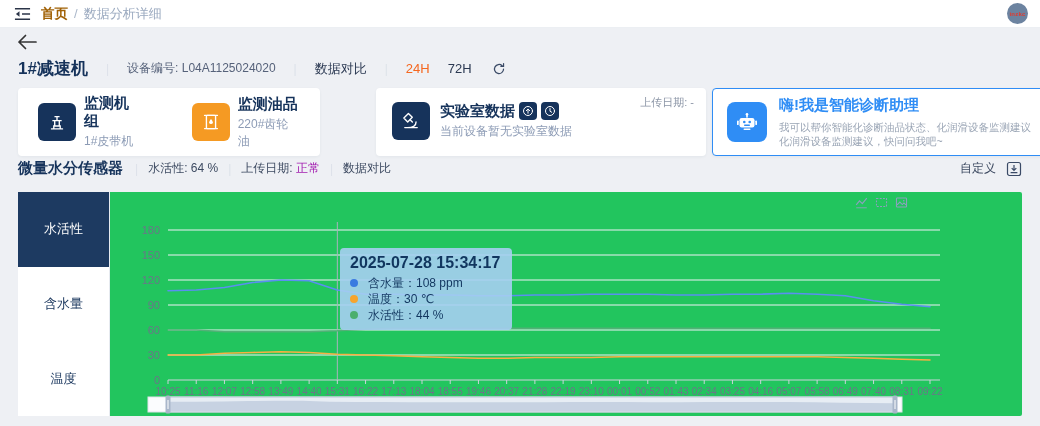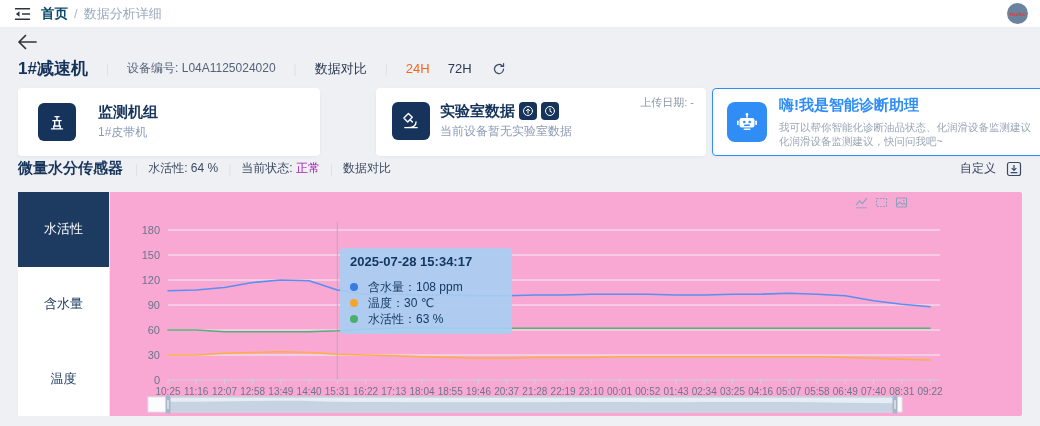--- a/index.html
+++ b/index.html
@@ -5,41 +5,41 @@
   * { margin:0; padding:0; box-sizing:border-box; }
   html,body { width:1040px; height:426px; }
   body {
     position:relative; overflow:hidden;
     background:#eef0f4;
     font-family:"Liberation Sans","DejaVu Sans",sans-serif;
     color:#2b3952;
   }
   
   .topbar{position:absolute;left:0;top:0;width:1040px;height:28px;background:#fff;border-bottom:1px solid #eceff3;display:flex;align-items:center;padding:0 14px;}
-  .topbar .crumb-home{font-weight:bold;font-size:13.5px;color:#0c4a6e;margin-left:10px;}
+  .topbar .crumb-home{font-weight:bold;font-size:13.5px;color:#a16207;margin-left:10px;}
   .topbar .crumb-sep{color:#aab7c9;font-size:13px;margin:0 6px;}
   .topbar .crumb-cur{color:#9aa9bf;font-size:13px;}
   .avatar{position:absolute;right:12px;top:3px;width:21px;height:21px;border-radius:50%;background:#6c83a0;display:flex;align-items:center;justify-content:center;overflow:hidden;}
   .avatar span{color:#e03a2f;font-size:6px;font-weight:bold;letter-spacing:.2px;}
   
   .back-btn{position:absolute;left:16px;top:32px;width:24px;height:22px;cursor:pointer;}
   .title-row{position:absolute;left:18px;top:57px;display:flex;align-items:center;gap:18px;}
   .device-title{font-size:17px;font-weight:bold;color:#16335b;}
   .vsep{color:#dde2e9;font-size:12px;}
   .device-code{font-size:12px;color:#56627a;}
   .cmp-label{font-size:13px;color:#2b3952;}
   .range-24{font-size:13px;color:#f5671f;}
   .range-72{font-size:13px;color:#2b3952;}
   .refresh-icon{width:14px;height:14px;margin-left:2px;cursor:pointer;}
   
   .card{position:absolute;top:88px;height:68px;background:#fff;border-radius:4px;box-shadow:0 1px 3px rgba(40,60,90,.06);}
   .card-unit-oil{left:18px;width:302px;display:flex;align-items:center;padding:0 20px;gap:48px;}
   .card-lab{left:376px;width:330px;padding:14px 16px 0 16px;}
   .card-ai{left:712px;width:360px;border:1px solid #2f8df5;display:flex;align-items:center;padding:0 14px;gap:12px;background:#fff;}
-  .metric{display:flex;align-items:center;gap:22px;justify-content:space-between;}
+  .metric{display:flex;align-items:center;gap:8px;justify-content:space-between;}
   .sq-icon{width:38px;height:38px;border-radius:6px;display:flex;align-items:center;justify-content:center;flex:0 0 auto;}
   .sq-navy{background:#16335b;}
   .sq-orange{background:#f59a23;}
   .sq-blue{background:#2f8df5;width:40px;height:40px;border-radius:8px;}
   .metric-title{font-size:15px;font-weight:bold;color:#16335b;line-height:18px;}
   .metric-sub{font-size:12px;color:#8c9bb5;margin-top:3px;}
   .lab-date{position:absolute;top:7px;right:12px;font-size:11px;color:#8b95a6;}
   .lab-main{display:flex;align-items:center;gap:10px;}
   .lab-texts .t-row{display:flex;align-items:center;gap:4px;}
   .mini-icon{width:18px;height:18px;border-radius:4px;background:#16335b;display:flex;align-items:center;justify-content:center;cursor:pointer;}
@@ -47,29 +47,29 @@
   .ai-desc{font-size:10.5px;color:#9aa5b5;line-height:14px;margin-top:5px;}
   
   .section-row{position:absolute;left:18px;top:159px;width:1004px;display:flex;align-items:center;}
   .section-title{font-size:15px;font-weight:bold;color:#16335b;margin-right:12px;}
   .sec-item{font-size:12px;color:#3d4a61;margin:0 10px;}
   .status-ok{color:#a21caf;}
   .sec-right{margin-left:auto;display:flex;align-items:center;gap:10px;}
   .custom-label{font-size:12px;color:#3d4a61;cursor:pointer;}
   .dl-icon{width:16px;height:16px;cursor:pointer;}
   
-  .panel{position:absolute;left:18px;top:192px;width:1004px;height:224px;background:#f9a8d4;border-radius:2px;}
+  .panel{position:absolute;left:18px;top:192px;width:1004px;height:224px;background:#22c55e;border-radius:2px;}
   .tabs{position:absolute;left:0;top:0;width:92px;height:224px;border-right:1px solid #e6eaf0;display:flex;flex-direction:column;}
   .tab{flex:1;display:flex;align-items:center;justify-content:center;font-size:13px;color:#16335b;cursor:pointer;background:#fff;}
   .tab.active{background:#1d3a61;color:#fff;}
   .chart-svg{position:absolute;left:92px;top:0;width:912px;height:224px;}
   .toolbox{position:absolute;left:837px;top:4px;display:flex;gap:7px;}
   .toolbox svg{width:13px;height:13px;cursor:pointer;}
   .tooltip{position:absolute;left:322px;top:56px;width:172px;background:rgba(166,206,242,.9);border-radius:4px;padding:6px 10px 7px 10px;color:#11365f;}
-  .tt-time{font-size:13px;font-weight:bold;margin-bottom:10px;}
+  .tt-time{font-size:16px;font-weight:bold;margin-bottom:3px;}
   .tt-row{display:flex;align-items:center;gap:10px;font-size:12px;line-height:16px;}
   .tt-dot{width:8px;height:8px;border-radius:50%;flex:0 0 auto;}
 </style>
 </head>
 <body>
 
 <div class="topbar">
   <span style="display:flex;">
     <svg width="17" height="14" viewBox="0 0 18 14" fill="none">
       <path d="M1 1.5h16M8.5 7h8.5M1 12.5h16" stroke="#2b3448" stroke-width="1.7"></path>
@@ -107,20 +107,33 @@
 <div class="card card-unit-oil">
   <div class="metric">
     <div class="sq-icon sq-navy">
       <svg width="22" height="22" viewBox="0 0 24 24" fill="none" stroke="#fff" stroke-width="1.5" stroke-linecap="round">
         <path d="M6 19.5h12M8.5 19.5v-3.2h7v3.2M9.5 16.3v-5.8h5v5.8M7.5 10.5h9M12 10.5V6.2M9.8 6.2h4.4"></path>
       </svg>
     </div>
     <div>
       <div class="metric-title">监测机组</div>
       <div class="metric-sub">1#皮带机</div>
+    </div>
+  </div>
+  <div class="metric">
+    <div class="sq-icon sq-orange">
+      <svg width="22" height="22" viewBox="0 0 24 24" fill="none" stroke="#fff" stroke-width="1.5" stroke-linecap="round">
+        <rect x="7" y="4.8" width="10" height="14.4" rx="1"></rect>
+        <path d="M5 4.8h14M5 19.2h14"></path>
+        <path d="M12 8.6c1.3 1.7 2 2.7 2 3.6a2 2 0 1 1-4 0c0-.9.7-1.9 2-3.6z" fill="#fff" stroke="none"></path>
+      </svg>
+    </div>
+    <div>
+      <div class="metric-title">监测油品</div>
+      <div class="metric-sub">220#齿轮油</div>
     </div>
   </div>
 </div>
 
 <div class="card card-lab">
   <div class="lab-date">上传日期: -</div>
   <div class="lab-main">
     <div class="sq-icon sq-navy">
       <svg width="22" height="22" viewBox="0 0 24 24" fill="none" stroke="#fff" stroke-width="1.5" stroke-linecap="round" stroke-linejoin="round">
         <path d="M9.2 3.8l4.2 4.2-5 5-4.2-4.2z"></path>
@@ -170,21 +183,21 @@
     </div>
   </div>
 </div>
 
 <div class="section-row">
   <span class="section-title">微量水分传感器</span>
   <span class="vsep">|</span>
   <span class="sec-item">水活性: 64 %</span>
   <span class="vsep">|</span>
   <span class="sec-item">
-    <span>当前状态:</span>
+    <span>上传日期:</span>
     <span class="status-ok">正常</span>
   </span>
   <span class="vsep">|</span>
   <span class="sec-item">数据对比</span>
   <div class="sec-right">
     <span class="custom-label">自定义</span>
     <svg class="dl-icon" viewBox="0 0 16 16" fill="none" stroke="#3a4a66" stroke-width="1.2">
       <rect x="1.5" y="1.5" width="13" height="13" rx="2"></rect>
       <path d="M8 4v5M5.7 7.2L8 9.5l2.3-2.3M4.6 11.6h6.8"></path>
     </svg>
@@ -303,17 +316,17 @@
         <div class="tt-row">
           <span class="tt-dot" style="background: rgb(58, 123, 224);"></span>
           <span>含水量：108 ppm</span>
         </div>
         <div class="tt-row">
           <span class="tt-dot" style="background: rgb(247, 164, 45);"></span>
           <span>温度：30 ℃</span>
         </div>
         <div class="tt-row">
           <span class="tt-dot" style="background: rgb(76, 175, 110);"></span>
-          <span>水活性：63 %</span>
+          <span>水活性：44 %</span>
         </div>
       </div>
   </div>
 </div>
 
 </body></html>

